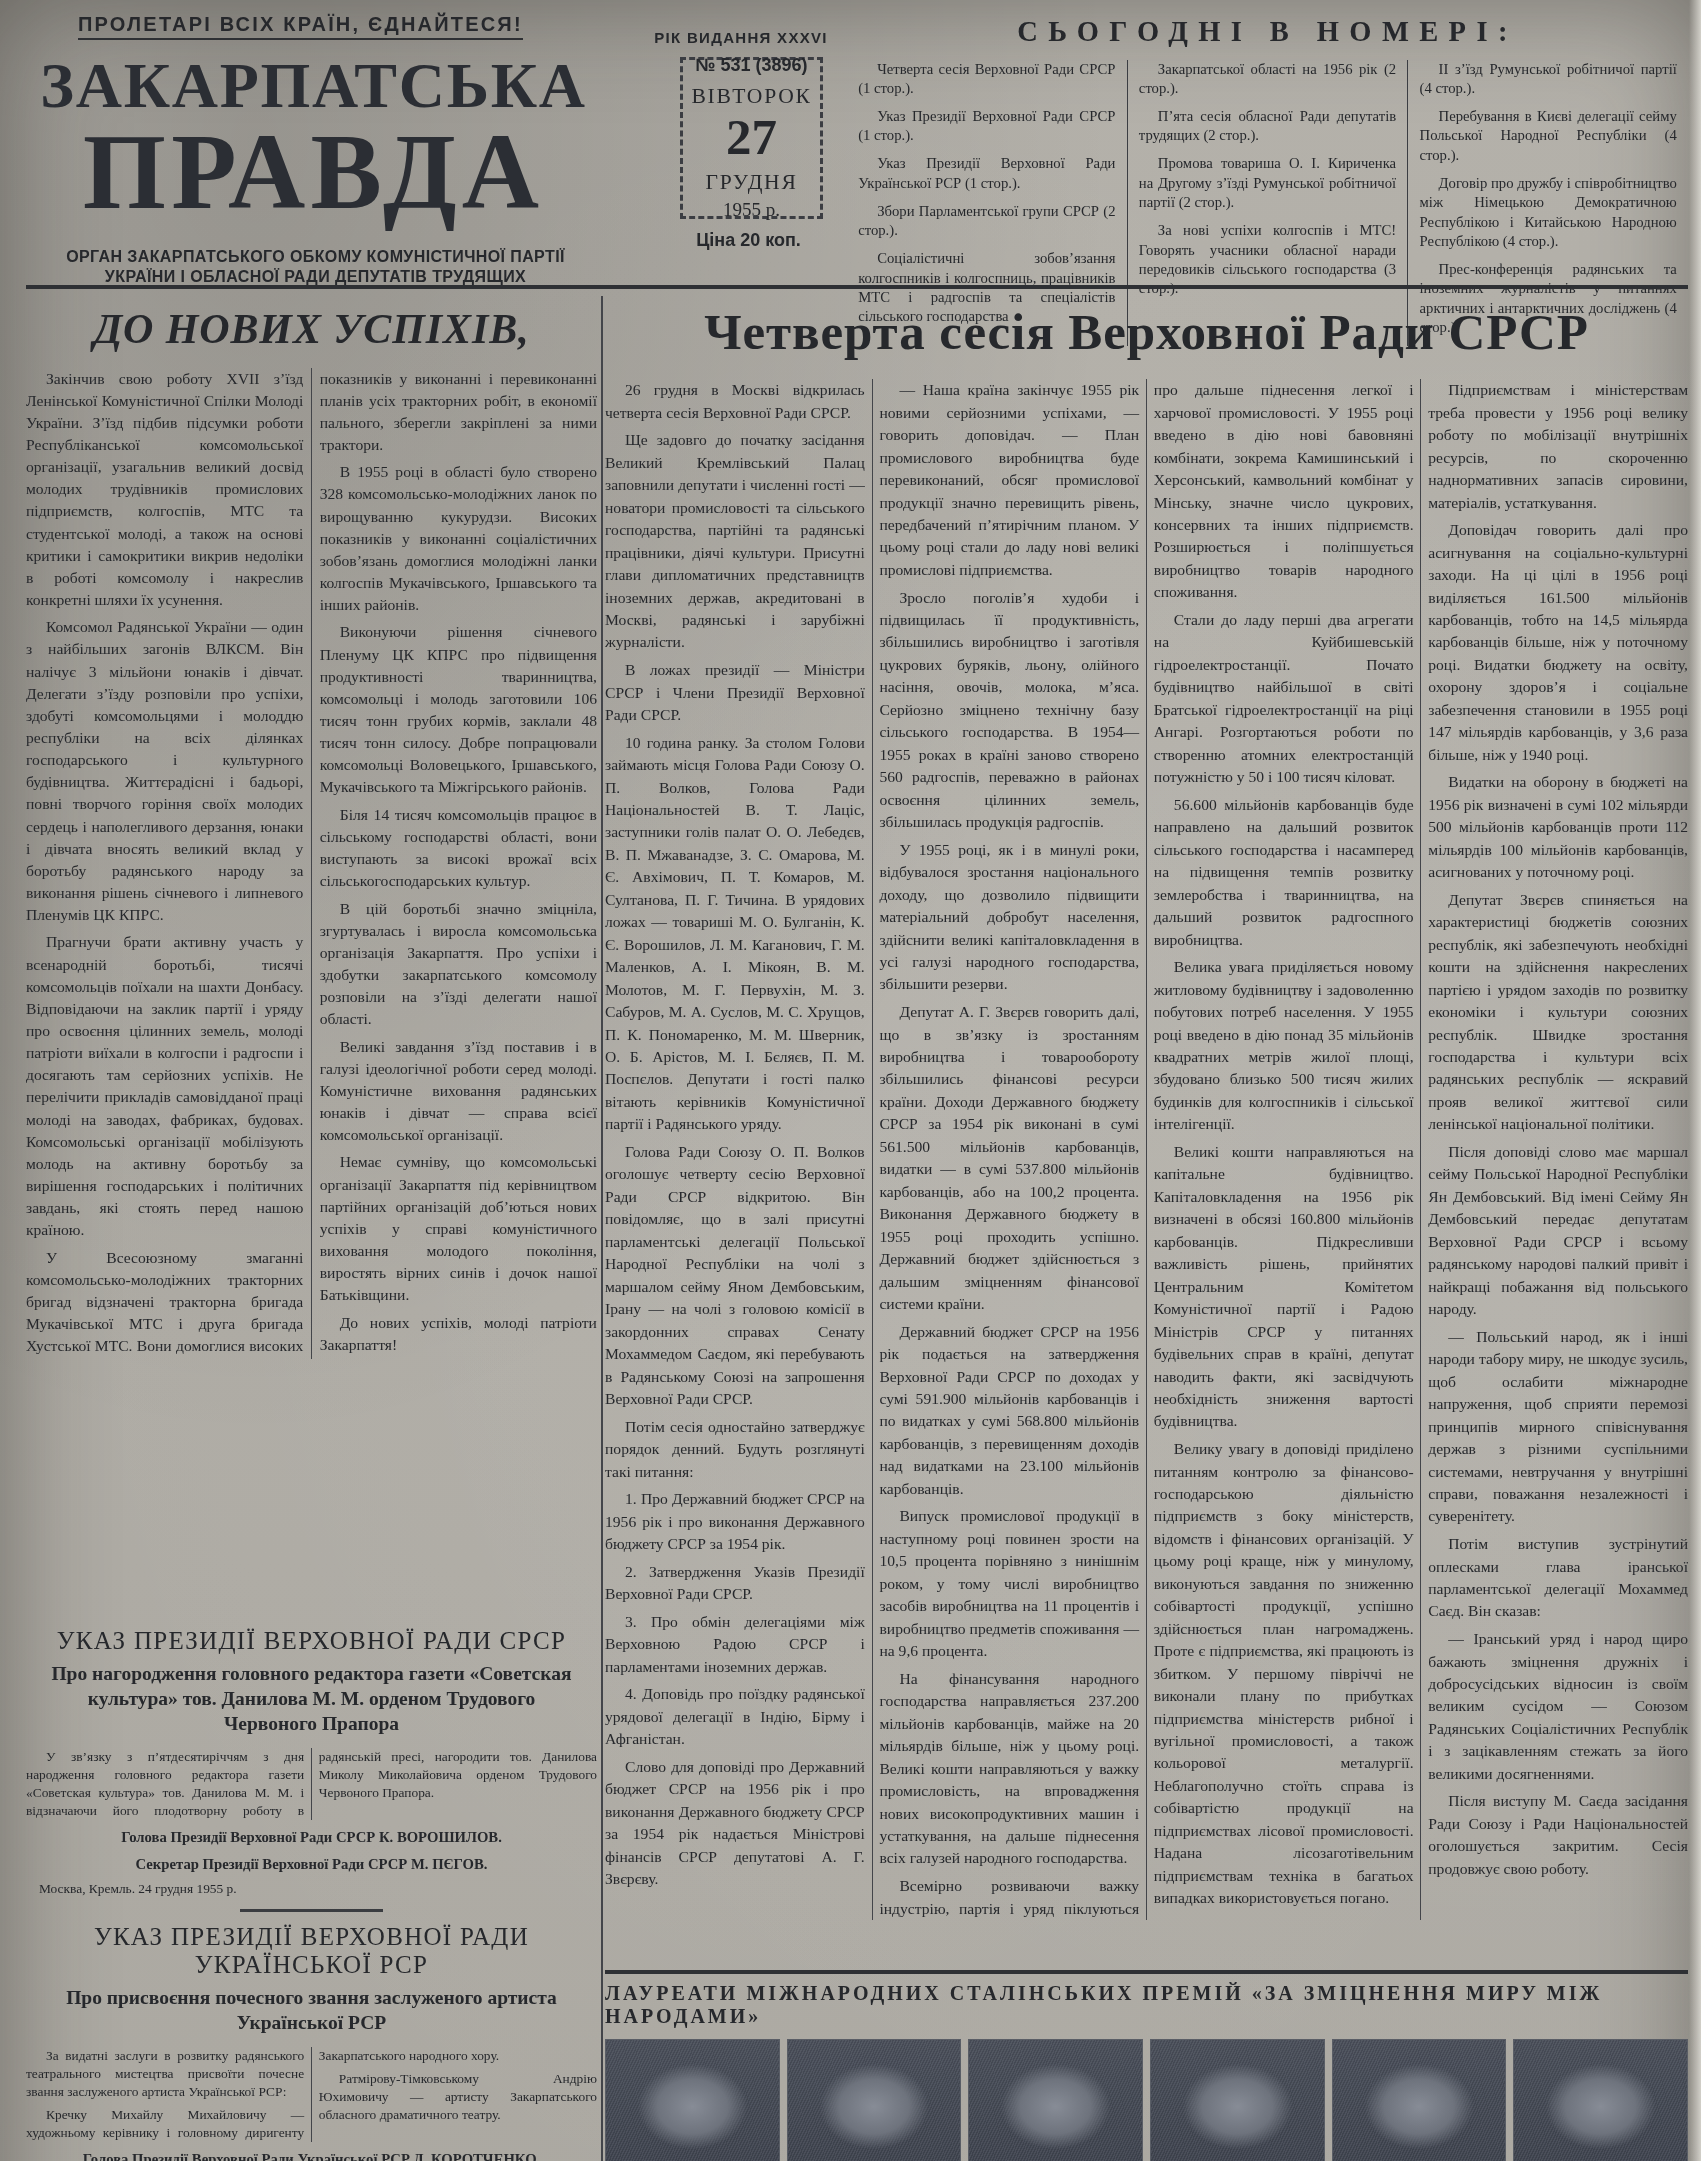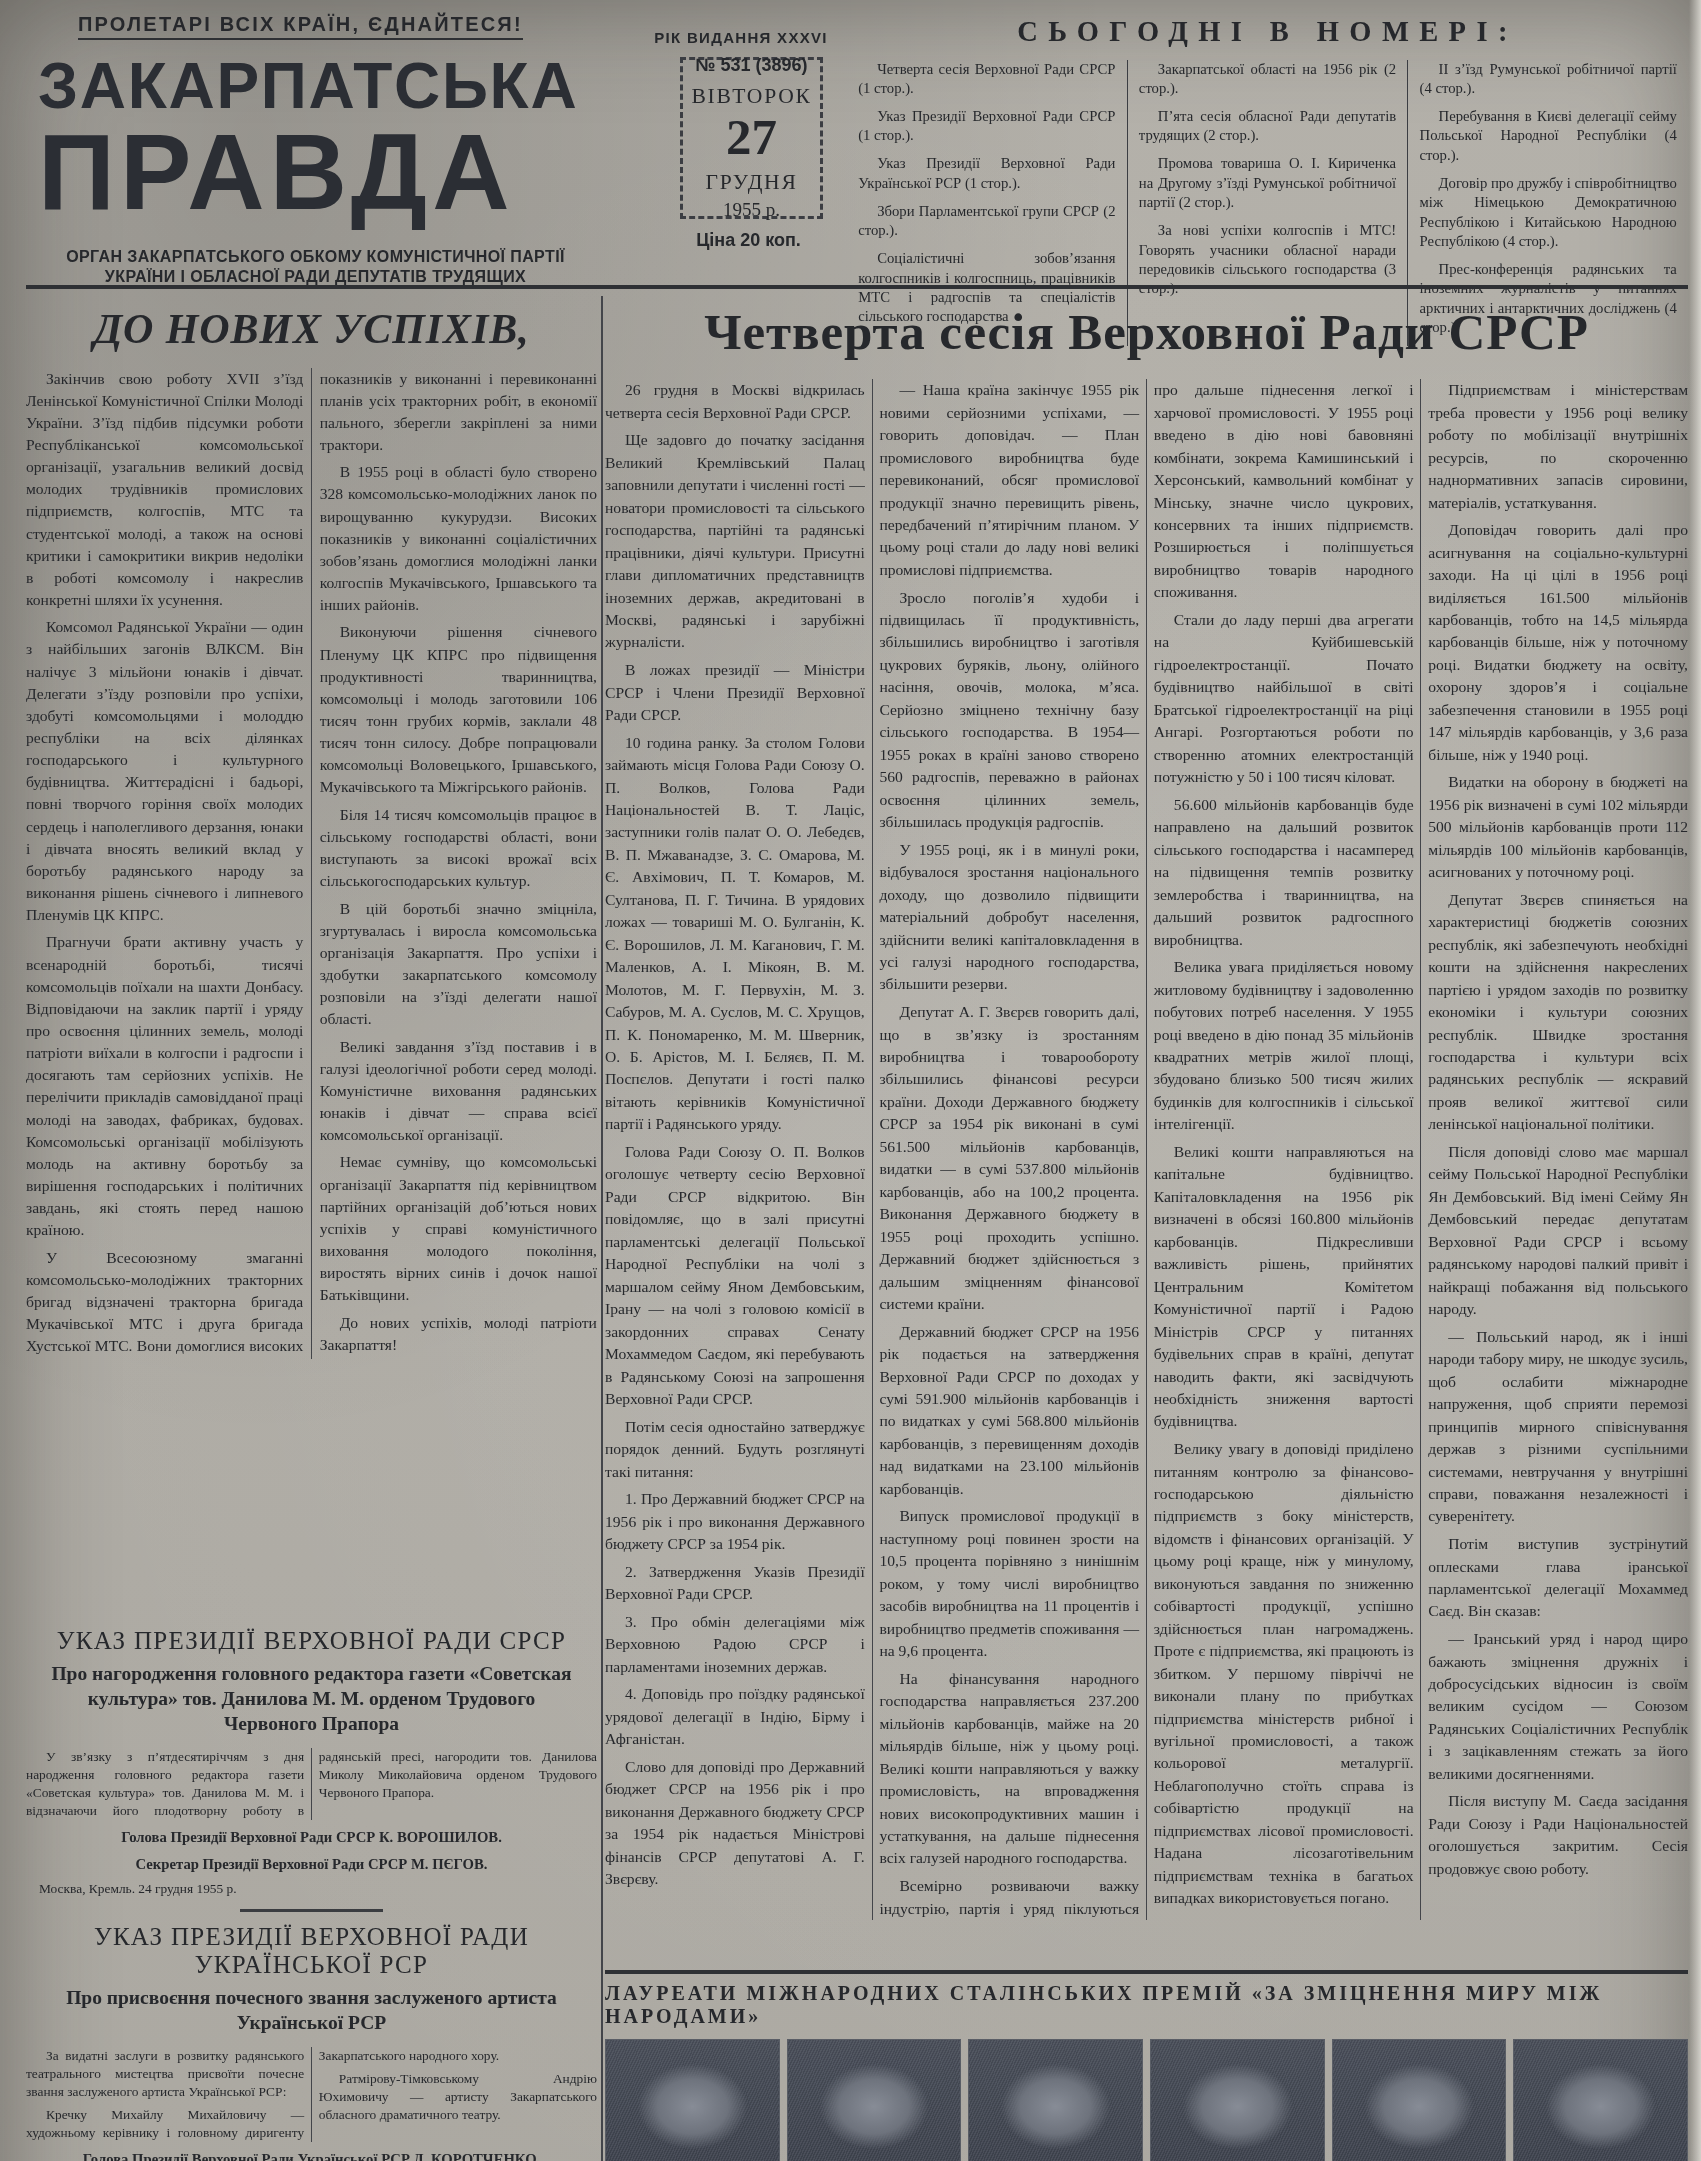--- a/index.html
+++ b/index.html
@@ -9,22 +9,22 @@
       radial-gradient(ellipse at 15% 6%, rgba(0,0,0,.16), transparent 42%),
       radial-gradient(ellipse at 92% 55%, rgba(255,255,255,.08), transparent 55%),
       radial-gradient(ellipse at 50% 50%, rgba(255,255,255,.06), transparent 70%),
       linear-gradient(#b4b1aa,#aba8a1);
     box-shadow:inset 0 0 112px rgba(30,28,25,.45);}
   #page::after{content:"";position:absolute;right:0;top:0;width:13px;height:100%;
     background:linear-gradient(90deg,rgba(255,255,255,0),#d8d6cf);}
   
   .slogan{position:absolute;left:34px;top:13px;font-family:"Liberation Sans",sans-serif;
     font-weight:bold;font-size:20px;letter-spacing:2.2px;border-bottom:2.6px solid #2e3034;padding-bottom:2px;margin-left:44px;}
-  .title{position:absolute;left:38px;top:48px;width:571px;text-align:left;
-    font-family:Liberation Sans, sans-serif;font-weight:bold;color:#2b2e34;}
+  .title{position:absolute;left:28px;top:48px;width:571px;text-align:center;
+    font-family:Liberation Serif, serif;font-weight:bold;color:#2b2e34;}
   .t1{font-size:64px;letter-spacing:1.7px;line-height:1.2;}
   .t2{font-size:107px;letter-spacing:5.2px;line-height:1.0;margin-top:-6px;}
   .subtitle{position:absolute;left:30px;top:247px;width:571px;text-align:center;
     font-family:"Liberation Sans",sans-serif;font-weight:bold;font-size:16px;line-height:1.22;letter-spacing:0.4px;}
   .edition-year{position:absolute;left:648px;top:29px;width:186px;text-align:center;
     font-family:"Liberation Sans",sans-serif;font-weight:bold;font-size:15px;letter-spacing:1.3px;}
   .issue-box{position:absolute;left:680px;top:57px;width:137px;height:156px;
     border:3.5px dashed #3b3d42;display:flex;flex-direction:column;align-items:center;justify-content:center;}
   .issue-no{font-family:"Liberation Sans",sans-serif;font-weight:bold;font-size:18px;margin-bottom:7.8px;}
   .weekday{font-size:21.6px;letter-spacing:1.7px;margin-bottom:3.5px;text-align:right;}

